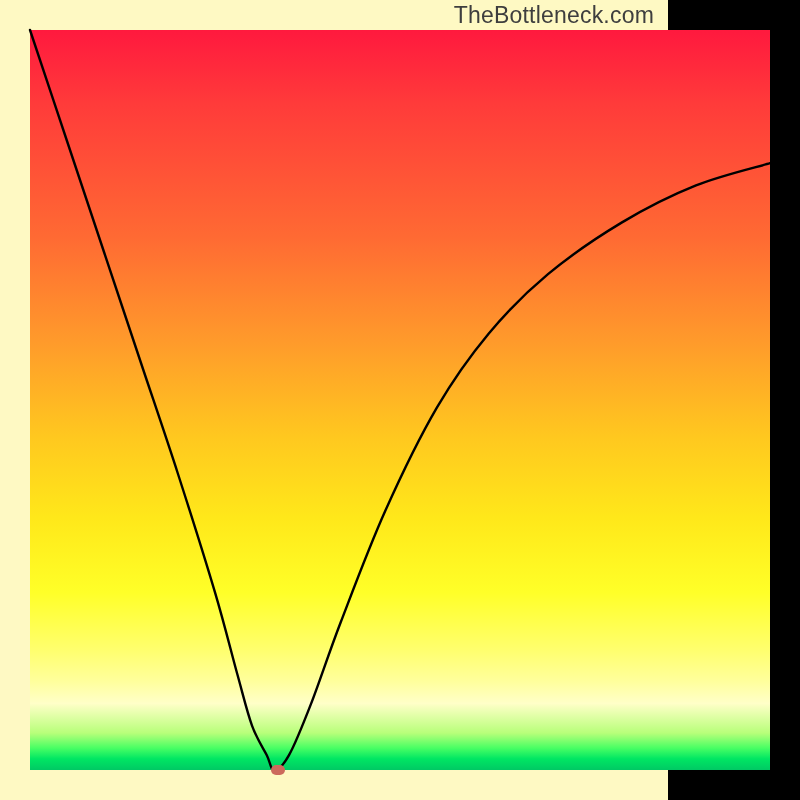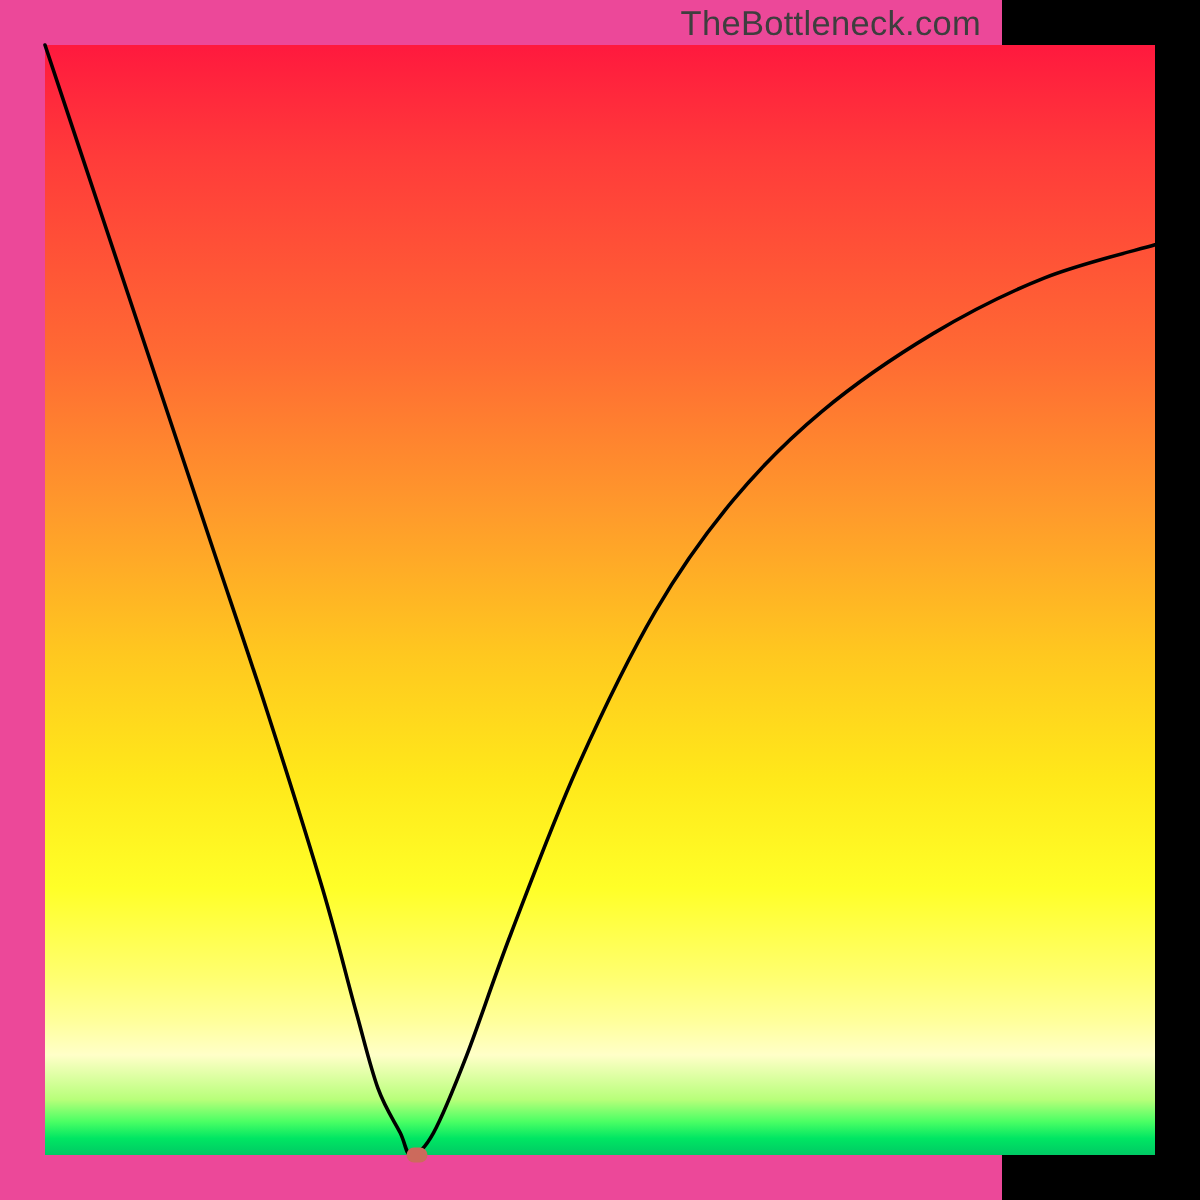--- a/index.html
+++ b/index.html
@@ -8,21 +8,21 @@
     width: 800px;
     height: 800px;
     background: #000;
     font-family: Arial, Helvetica, sans-serif;
     overflow: hidden;
   }
   .frame {
     position: relative;
     width: 668px;
     height: 800px;
-    background: #ec4899;
+    background: #fef9c3;
   }
   .watermark {
     position: absolute;
     top: 2px;
     right: 14px;
     color: #3e3e3e;
     font-size: 23px;
     font-weight: 500;
     letter-spacing: 0.2px;
     user-select: none;

